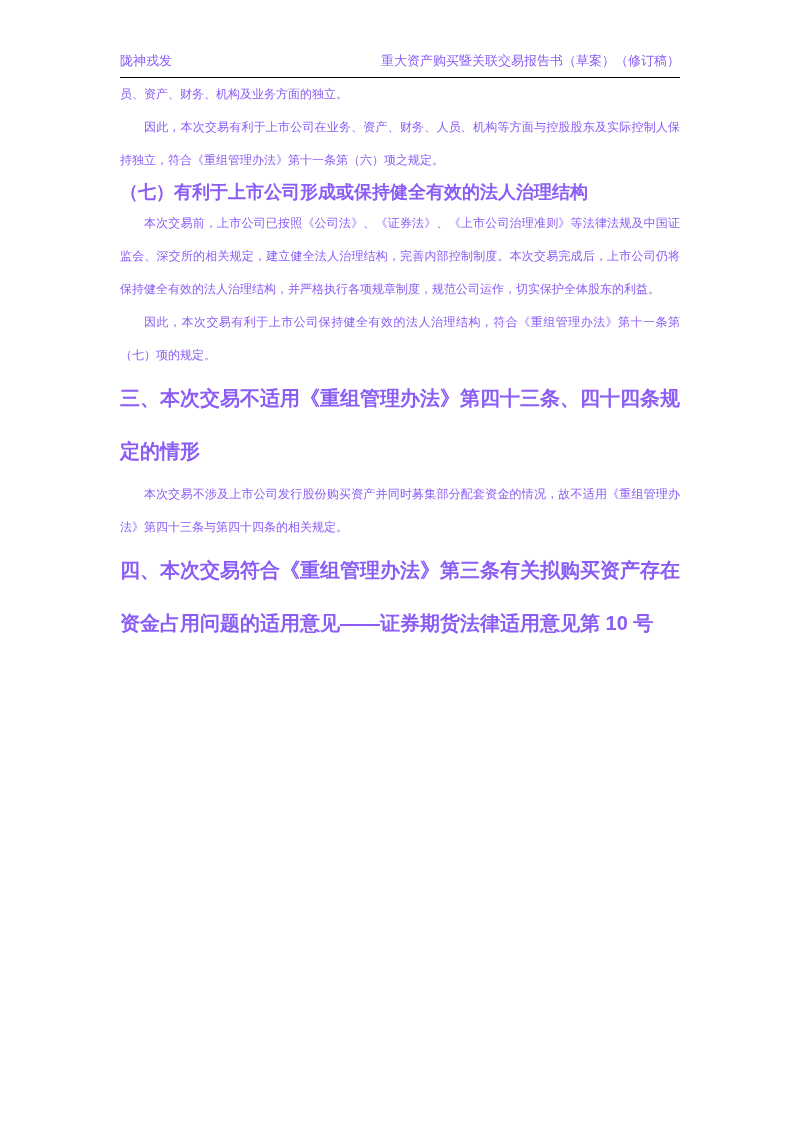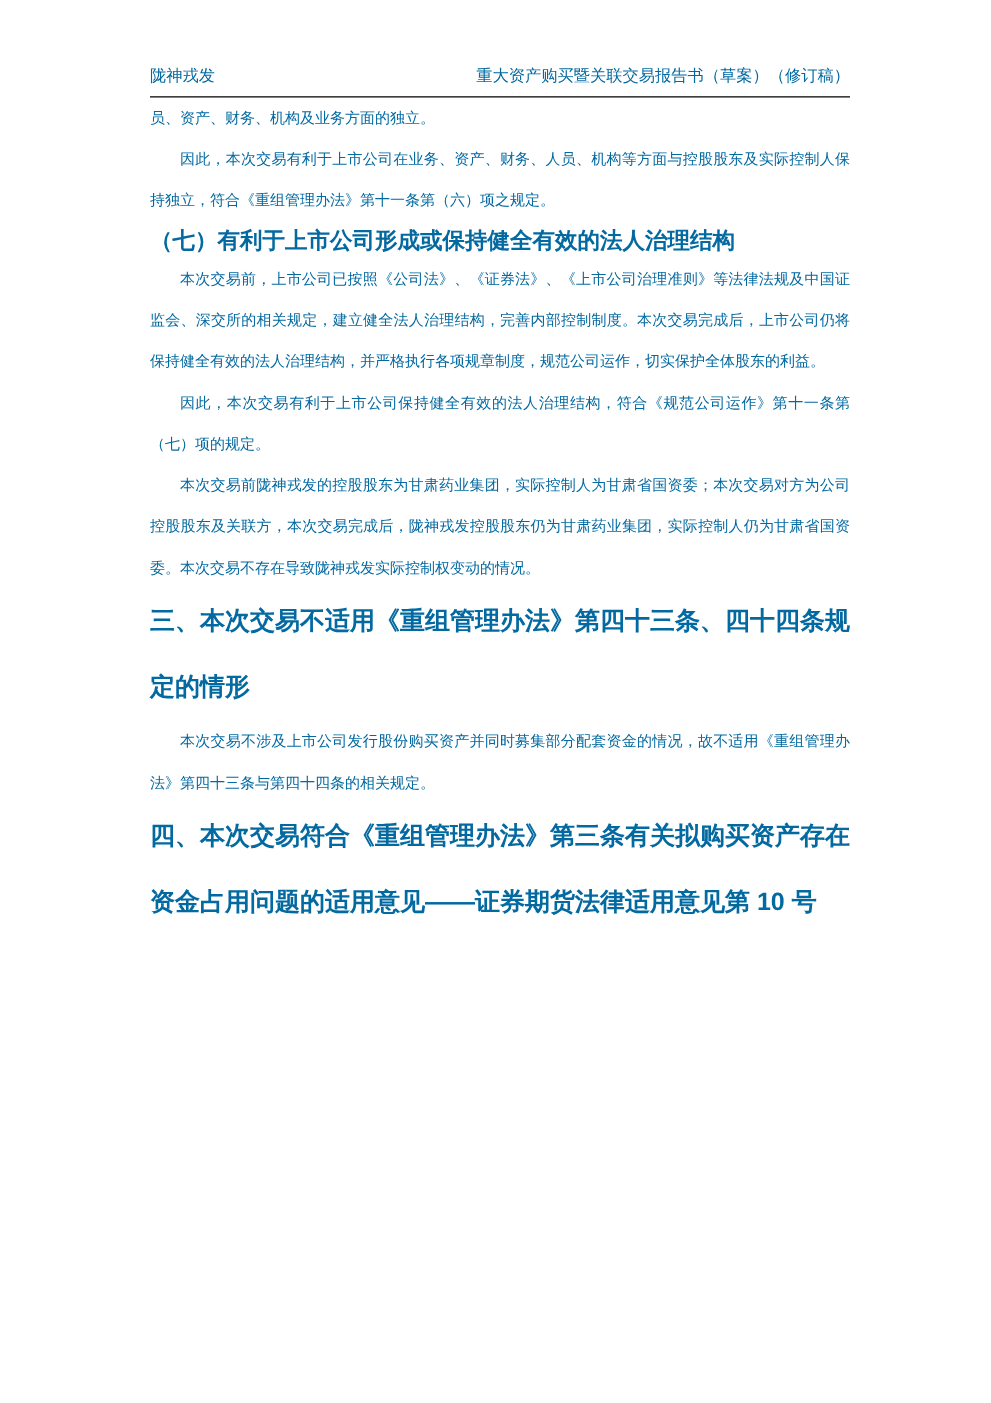--- a/index.html
+++ b/index.html
@@ -1,21 +1,21 @@
 <!DOCTYPE html>
 <html><head>
 <meta charset="utf-8">
 <style>
   html, body { margin: 0; padding: 0; background: #ffffff; }
   .page {
     position: relative;
     width: 793px;
     height: 902px;
     background: #ffffff;
-    color: #0369a1;
+    color: #8b5cf6;
     font-family: "Liberation Serif", "DejaVu Serif", serif;
     overflow: hidden;
     box-sizing: border-box;
   }
   .header {
     margin: 52px 113px 0 120px;
     display: flex;
     justify-content: space-between;
     align-items: baseline;
     font-size: 13px;
@@ -73,22 +73,21 @@
   <div class="header">
     <span>陇神戎发</span>
     <span>重大资产购买暨关联交易报告书（草案）（修订稿）</span>
   </div>
 
   <div class="content" id="content-root">
       <p class="blk-p-cont">员、资产、财务、机构及业务方面的独立。</p>
       <p class="blk-p">因此，本次交易有利于上市公司在业务、资产、财务、人员、机构等方面与控股股东及实际控制人保持独立，符合《重组管理办法》第十一条第（六）项之规定。</p>
       <h3 class="blk-h2">（七）有利于上市公司形成或保持健全有效的法人治理结构</h3>
       <p class="blk-p">本次交易前，上市公司已按照《公司法》、《证券法》、《上市公司治理准则》等法律法规及中国证监会、深交所的相关规定，建立健全法人治理结构，完善内部控制制度。本次交易完成后，上市公司仍将保持健全有效的法人治理结构，并严格执行各项规章制度，规范公司运作，切实保护全体股东的利益。</p>
-      <p class="blk-p">因此，本次交易有利于上市公司保持健全有效的法人治理结构，符合《规范公司运作》第十一条第（七）项的规定。</p>
-      <p class="blk-p">本次交易前陇神戎发的控股股东为甘肃药业集团，实际控制人为甘肃省国资委；本次交易对方为公司控股股东及关联方，本次交易完成后，陇神戎发控股股东仍为甘肃药业集团，实际控制人仍为甘肃省国资委。本次交易不存在导致陇神戎发实际控制权变动的情况。</p>
+      <p class="blk-p">因此，本次交易有利于上市公司保持健全有效的法人治理结构，符合《重组管理办法》第十一条第（七）项的规定。</p>
       <h2 class="blk-h1">三、本次交易不适用《重组管理办法》第四十三条、四十四条规定的情形</h2>
       <p class="blk-p">本次交易不涉及上市公司发行股份购买资产并同时募集部分配套资金的情况，故不适用《重组管理办法》第四十三条与第四十四条的相关规定。</p>
       <h2 class="blk-h1">四、本次交易符合《重组管理办法》第三条有关拟购买资产存在资金占用问题的适用意见——证券期货法律适用意见第 10 号</h2>
     </div>
 
   <div class="footer">
     <span>201</span>
   </div>
 
 </div>

